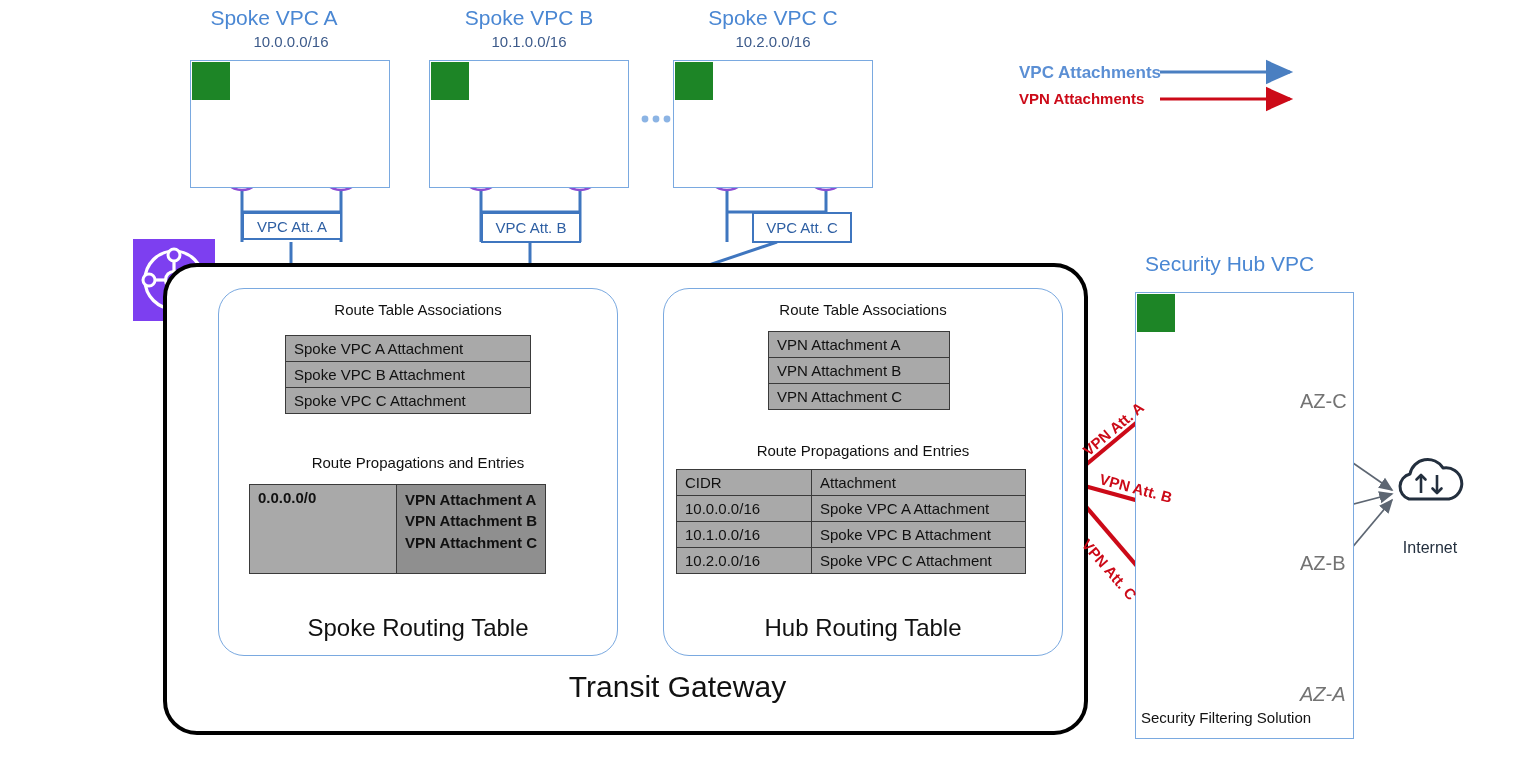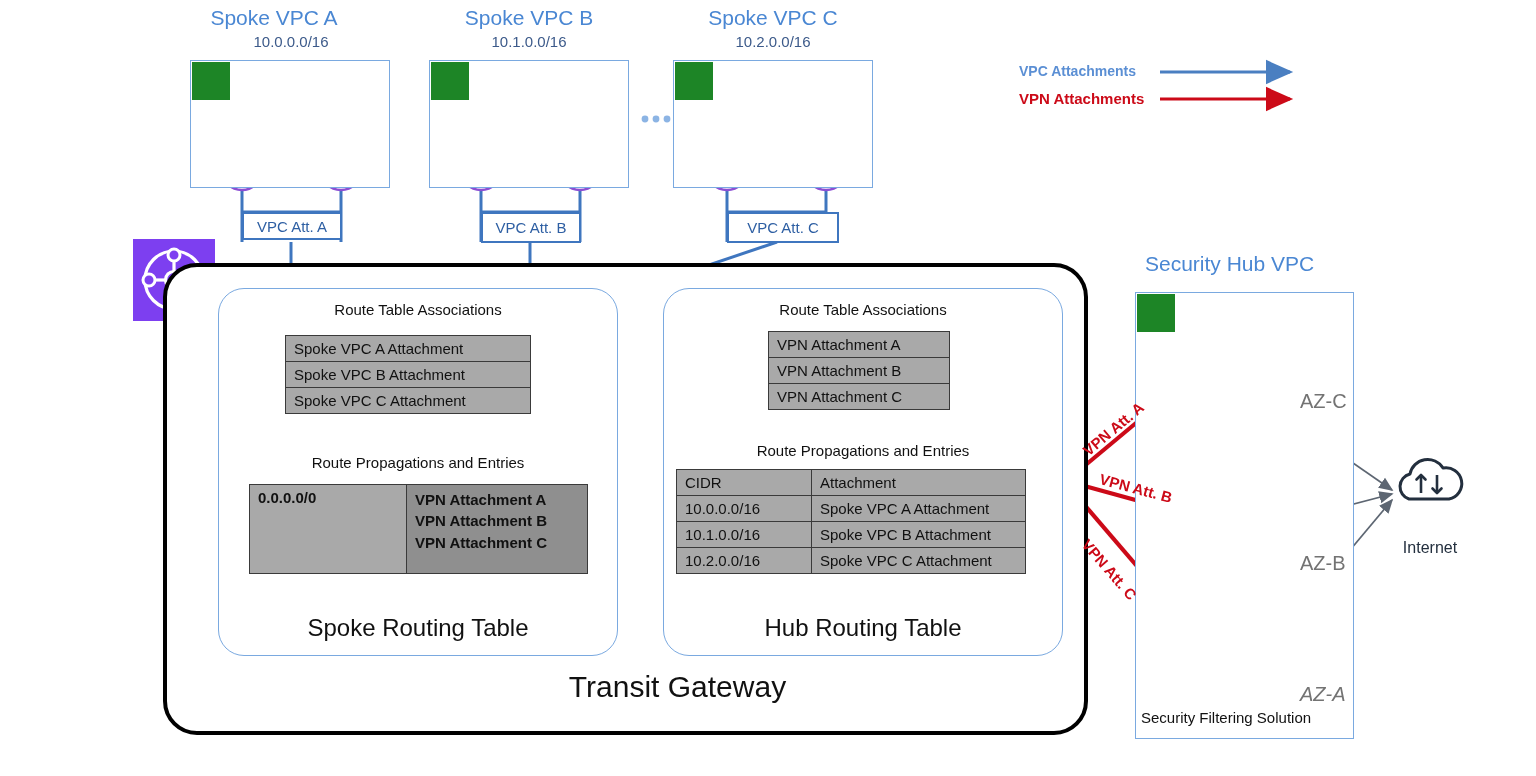--- a/index.html
+++ b/index.html
@@ -6,21 +6,21 @@
   body{width:1536px;height:776px;position:relative;overflow:hidden;
        font-family:"Liberation Sans","DejaVu Sans",sans-serif;}
   .stage{position:absolute;left:0;top:0;width:1536px;height:776px;}
   svg.layer{position:absolute;left:0;top:0;width:1536px;height:776px;overflow:visible;}
   .abs{position:absolute;}
 
   
   .vpc-title{color:#4a87d3;font-size:21px;font-weight:400;text-align:center;white-space:nowrap;}
   .vpc-cidr{color:#3c5a8a;font-size:15px;text-align:center;white-space:nowrap;}
   .attbox-label{color:#2e5fa3;font-size:15px;text-align:center;white-space:nowrap;}
-  .legend-vpc{color:#5b8fd4;font-size:14px;font-weight:bold;white-space:nowrap;}
+  .legend-vpc{color:#5b8fd4;font-size:17px;font-weight:bold;white-space:nowrap;}
   .legend-vpn{color:#cc0a18;font-size:15px;font-weight:bold;white-space:nowrap;}
   .sec-title{color:#4a87d3;font-size:21px;white-space:nowrap;}
   .rt-heading{color:#111;font-size:15px;text-align:center;white-space:nowrap;}
   .rt-bigname{color:#111;font-size:24px;text-align:center;white-space:nowrap;}
   .tgw-name{color:#111;font-size:30px;text-align:center;white-space:nowrap;}
   .az-label{color:#737373;font-size:20px;white-space:nowrap;}
   .sfs-label{color:#111;font-size:15px;white-space:nowrap;}
   .inet-label{color:#232f3e;font-size:16px;white-space:nowrap;text-align:center;margin-top:20px;}
   .vpn-arrow-label{color:#cc0a18;font-size:15px;font-weight:bold;white-space:nowrap;
                    transform-origin:left center;}
@@ -303,21 +303,21 @@
   <div class="abs vpc-title" style="left:434px;top:6px;width:190px;">Spoke VPC B</div>
   <div class="abs vpc-cidr" style="left:434px;top:33px;width:190px;">10.1.0.0/16</div>
   <div class="abs vpc-box" style="left:429px;top:60px;width:200px;height:128px;"></div>
   <div class="abs vpc-green" style="left:431px;top:62px;width:38px;height:38px;"></div>
   <div class="abs att-box attbox-label" style="left:481px;top:212px;width:100px;height:31px;">VPC Att. B</div>
 
   <div class="abs vpc-title" style="left:678px;top:6px;width:190px;">Spoke VPC C</div>
   <div class="abs vpc-cidr" style="left:678px;top:33px;width:190px;">10.2.0.0/16</div>
   <div class="abs vpc-box" style="left:673px;top:60px;width:200px;height:128px;"></div>
   <div class="abs vpc-green" style="left:675px;top:62px;width:38px;height:38px;"></div>
-  <div class="abs att-box attbox-label" style="left:727px;top:212px;width:112px;height:31px;">VPC Att. C</div>
+  <div class="abs att-box attbox-label" style="left:752px;top:212px;width:100px;height:31px;">VPC Att. C</div>
 
   <div class="abs legend-vpc" style="left:1019px;top:63px;">VPC Attachments</div>
   <div class="abs legend-vpn" style="left:1019px;top:90px;">VPN Attachments</div>
 
   <div class="abs tgw-outer" style="left:163px;top:263px;width:925px;height:472px;"></div>
   <div class="abs tgw-name" style="left:163px;top:670px;width:1029px;">Transit Gateway</div>
 
   <div class="abs rt-panel" style="left:218px;top:288px;width:400px;height:368px;"></div>
   <div class="abs rt-heading" style="left:218px;top:301px;width:400px;">Route Table Associations</div>
 
@@ -330,21 +330,21 @@
       <td>Spoke VPC B Attachment</td>
     </tr>
     <tr>
       <td>Spoke VPC C Attachment</td>
     </tr>
   </tbody>
     </table>
 
   <div class="abs rt-heading" style="left:218px;top:454px;width:400px;">Route Propagations and Entries</div>
 
-  <table class="abs prop-tbl" style="left:249px;top:484px;width:339px;">
+  <table class="abs prop-tbl" style="left:249px;top:484px;width:297px;">
     <tbody>
         <tr>
       <td class="cell-light" rowspan="1" style="width:140px;height:80px;vertical-align:top;">0.0.0.0/0</td>
       <td class="cell-dark" style="line-height:1.42;">
         <div>VPN Attachment A</div>
         <div>VPN Attachment B</div>
         <div>VPN Attachment C</div>
       </td>
     </tr>
   </tbody>

